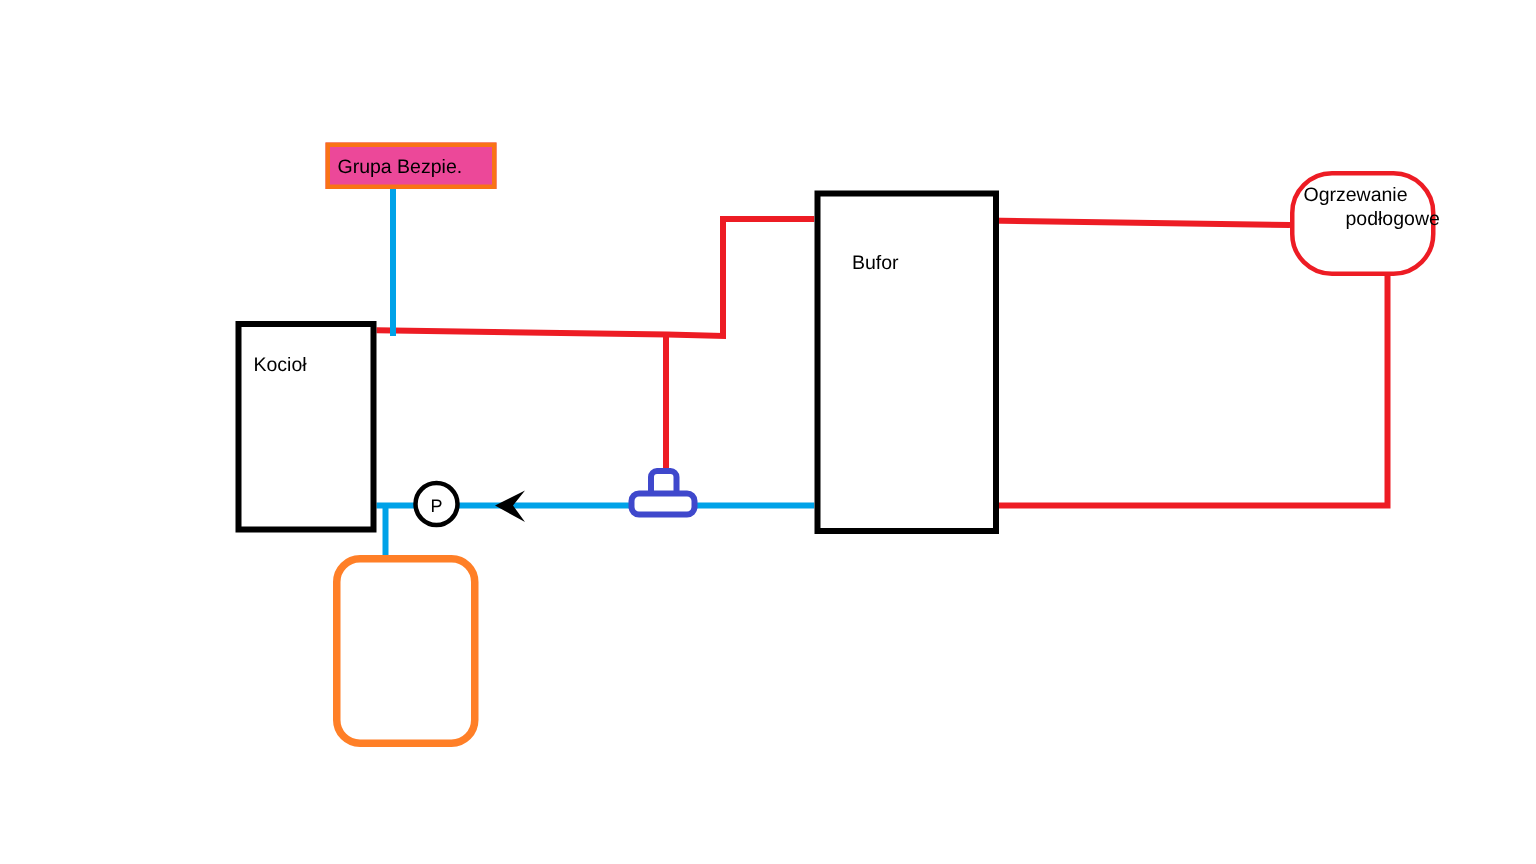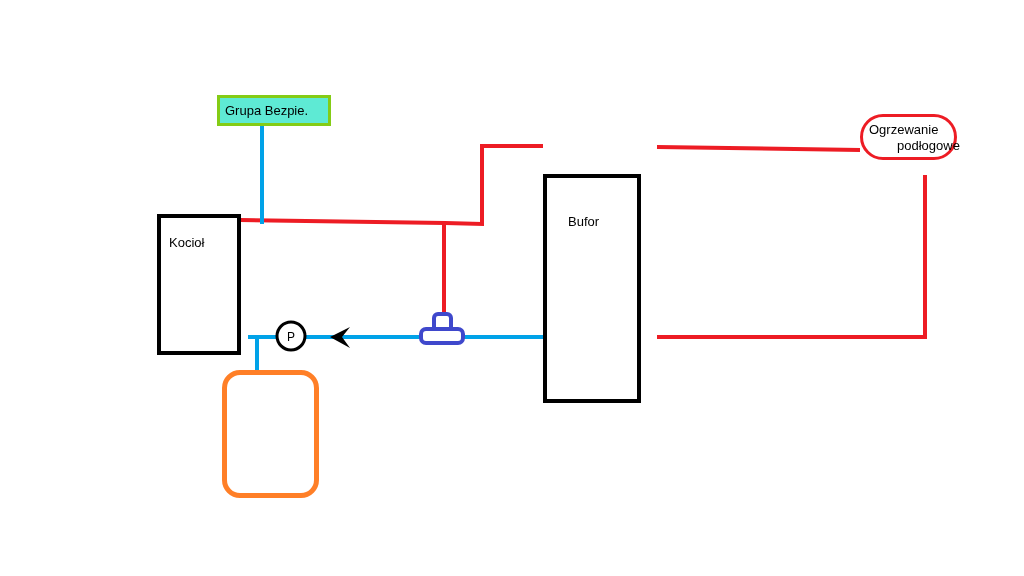--- a/index.html
+++ b/index.html
@@ -9,21 +9,21 @@
     background:#ffffff;
     font-family:"Liberation Sans", sans-serif;
     overflow:hidden;
   }
   .abs{position:absolute;box-sizing:border-box;}
   .label{
     font-size:13px;color:#000;line-height:16px;
     white-space:nowrap;
   }
   
-  .box-black{border:3px solid #84cc16;background:#5eead4;}
+  .box-black{border:3px solid #f97316;background:#ec4899;}
   .box-black-thick{border:4px solid #000;background:#fff;}
   .box-red{border:3px solid #ED1C24;background:#fff;}
   .box-orange{border:5px solid #FF7F27;background:#fff;border-radius:18px;}
   
   .pipe-hot{stroke:#ED1C24;stroke-width:4;fill:none;}
   .pipe-cold{stroke:#00A2E8;stroke-width:4;fill:none;}
   .valve-stroke{stroke:#3F48CC;stroke-width:4;fill:#fff;}
   .pump-circle{fill:#fff;stroke:#000;stroke-width:3;}
   .pump-text{font-family:"Liberation Sans",sans-serif;font-size:12px;fill:#000;}
 </style>
@@ -58,28 +58,28 @@
     <g>
       <circle class="pump-circle" cx="291" cy="336" r="14"></circle>
       <text class="pump-text" x="291" y="341" text-anchor="middle">P</text>
     </g>
   </svg>
 
   <div class="abs box-black" style="left:217px;top:95px;width:114px;height:31px;">
     <span class="label abs" style="left:5px;top:5px;">Grupa Bezpie.</span>
   </div>
 
-  <div class="abs box-black-thick" style="left:157px;top:214px;width:84px;height:141px;">
+  <div class="abs box-black-thick" style="left:157px;top:214px;width:94px;height:141px;">
     <span class="label abs" style="left:8px;top:17px;">Kocioł</span>
   </div>
 
-  <div class="abs box-black-thick" style="left:543px;top:127px;width:98px;height:229px;margin-top:47px;">
+  <div class="abs box-black-thick" style="left:543px;top:127px;width:123px;height:229px;">
     <span class="label abs" style="left:21px;top:36px;">Bufor</span>
   </div>
 
-  <div class="abs box-red" style="left:860px;top:114px;width:97px;height:46px;border-radius:28px;">
+  <div class="abs box-red" style="left:860px;top:114px;width:97px;height:70px;border-radius:28px;">
     <div class="label abs" style="left:6px;top:5px;">Ogrzewanie</div>
     <div class="label abs" style="left:3px;top:21px;margin-left:31px;">podłogowe</div>
   </div>
 
   <div class="abs box-orange" style="left:222px;top:370px;width:97px;height:128px;"></div>
 
 </div>
 
 </body></html>

